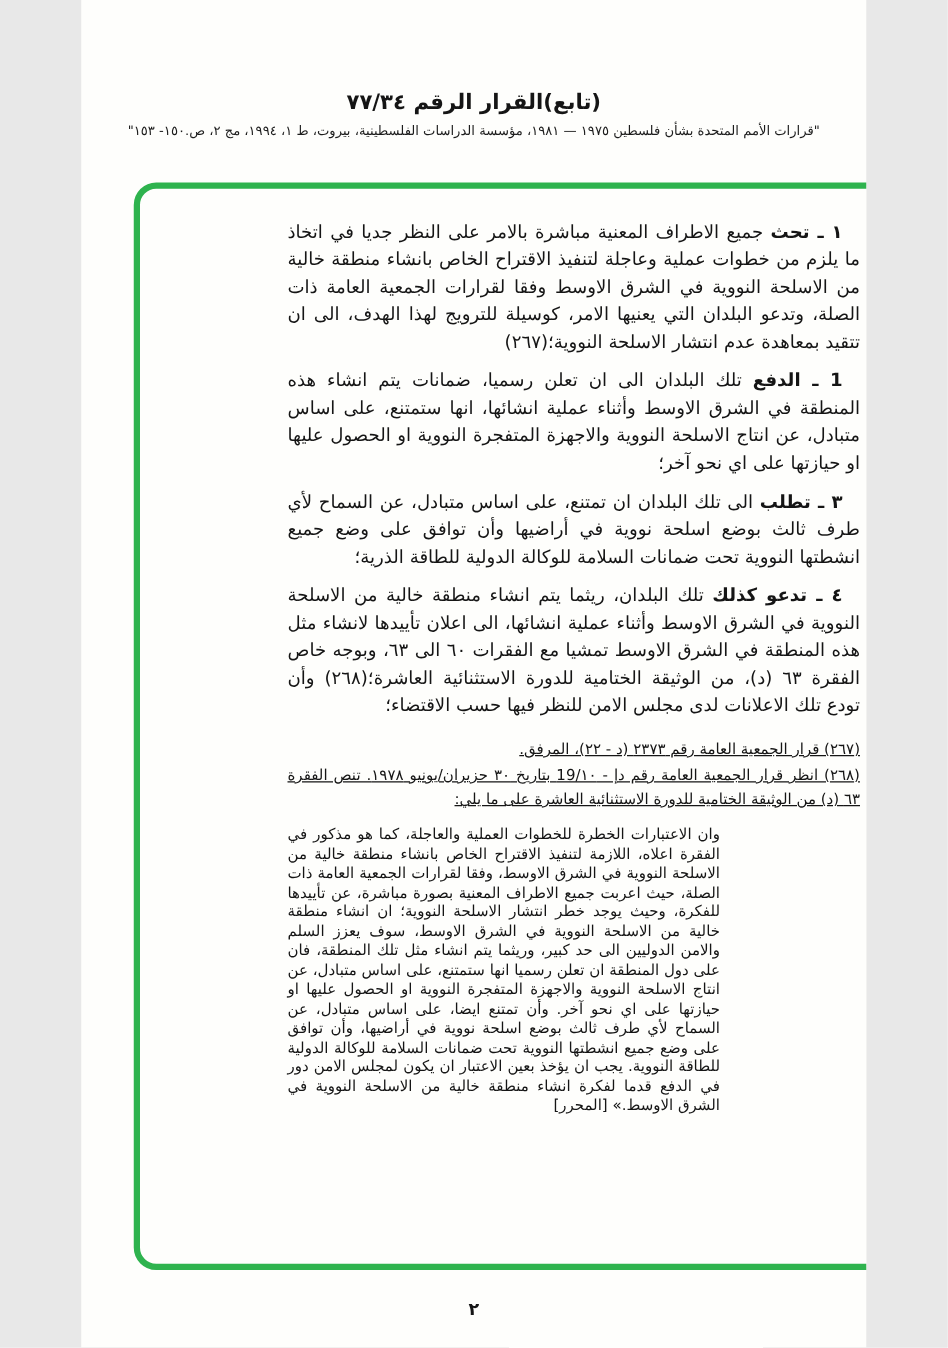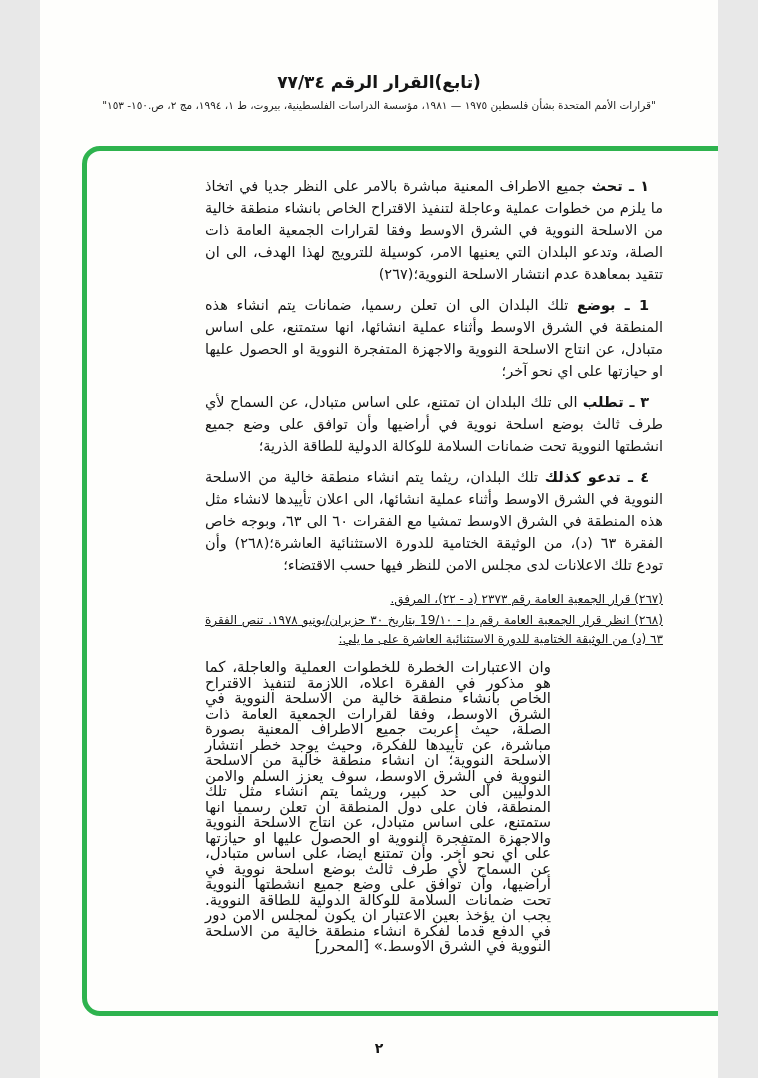--- a/index.html
+++ b/index.html
@@ -1,20 +1,20 @@
 <!DOCTYPE html>
 <html dir="rtl" lang="ar"><head>
 <meta charset="utf-8">
 <style>
   * { margin:0; padding:0; box-sizing:border-box; }
   html, body { background:#e8e8e8; }
   body { display:flex; justify-content:center; }
   .page {
     position:relative;
-    width:678px; height:1078px;
+    width:628px; height:1078px;
     background:#fefefc;
     font-family:"DejaVu Sans", sans-serif;
     direction:rtl;
     color:#151515;
     overflow:hidden;
   }
   .doc-header { text-align:center; padding-top:72px; }
   .doc-title {
     font-size:17px; font-weight:bold; letter-spacing:.3px;
   }
@@ -47,21 +47,21 @@
     font-size:12px;
     line-height:19px;
     text-align:justify;
     margin-bottom:2px;
   }
   .quote {
     margin-top:9px;
     margin-left:0;
     margin-right:0;
     padding-left:0;
-    font-size:15px;
+    font-size:12px;
     line-height:15.5px;
     text-align:justify;
     width:346px;
     margin-right:auto;  
     margin-left:0;
   }
   .quote-wrap { display:flex; justify-content:flex-start; }
   
   .pagenum {
     position:absolute;
@@ -78,21 +78,21 @@
   <div class="doc-header">
     <div class="doc-title">(تابع)القرار الرقم ٧٧/٣٤</div>
     <div class="doc-citation">"قرارات الأمم المتحدة بشأن فلسطين ١٩٧٥ — ١٩٨١، مؤسسة الدراسات الفلسطينية، بيروت، ط ١، ١٩٩٤، مج ٢، ص.١٥٠- ١٥٣"</div>
   </div>
 
   <div class="frame">
     <div class="content">
 
       <p class="para"><span class="pnum">١ ـ </span><span class="lead">تحث</span><span> جميع الاطراف المعنية مباشرة بالامر على النظر جديا في اتخاذ ما يلزم من خطوات عملية وعاجلة لتنفيذ الاقتراح الخاص بانشاء منطقة خالية من الاسلحة النووية في الشرق الاوسط وفقا لقرارات الجمعية العامة ذات الصلة، وتدعو البلدان التي يعنيها الامر، كوسيلة للترويج لهذا الهدف، الى ان تتقيد بمعاهدة عدم انتشار الاسلحة النووية؛(٢٦٧)</span></p>
 
-      <p class="para"><span class="pnum">1 ـ </span><span class="lead">بوضع</span><span> تلك البلدان الى ان تعلن رسميا، ضمانات يتم انشاء هذه المنطقة في الشرق الاوسط وأثناء عملية انشائها، انها ستمتنع، على اساس متبادل، عن انتاج الاسلحة النووية والاجهزة المتفجرة النووية او الحصول عليها او حيازتها على اي نحو آخر؛</span></p>
+      <p class="para"><span class="pnum">1 ـ </span><span class="lead">الدفع</span><span> تلك البلدان الى ان تعلن رسميا، ضمانات يتم انشاء هذه المنطقة في الشرق الاوسط وأثناء عملية انشائها، انها ستمتنع، على اساس متبادل، عن انتاج الاسلحة النووية والاجهزة المتفجرة النووية او الحصول عليها او حيازتها على اي نحو آخر؛</span></p>
 
       <p class="para"><span class="pnum">٣ ـ </span><span class="lead">تطلب</span><span> الى تلك البلدان ان تمتنع، على اساس متبادل، عن السماح لأي طرف ثالث بوضع اسلحة نووية في أراضيها وأن توافق على وضع جميع انشطتها النووية تحت ضمانات السلامة للوكالة الدولية للطاقة الذرية؛</span></p>
 
       <p class="para"><span class="pnum">٤ ـ </span><span class="lead">تدعو كذلك</span><span> تلك البلدان، ريثما يتم انشاء منطقة خالية من الاسلحة النووية في الشرق الاوسط وأثناء عملية انشائها، الى اعلان تأييدها لانشاء مثل هذه المنطقة في الشرق الاوسط تمشيا مع الفقرات ٦٠ الى ٦٣، وبوجه خاص الفقرة ٦٣ (د)، من الوثيقة الختامية للدورة الاستثنائية العاشرة؛(٢٦٨) وأن تودع تلك الاعلانات لدى مجلس الامن للنظر فيها حسب الاقتضاء؛</span></p>
 
       <div class="footnotes">
         <p class="fn">(٢٦٧) قرار الجمعية العامة رقم ٢٣٧٣ (د - ٢٢)، المرفق.</p>
         <p class="fn">(٢٦٨) انظر قرار الجمعية العامة رقم دإ - 19/١٠ بتاريخ ٣٠ حزيران/يونيو ١٩٧٨. تنص الفقرة ٦٣ (د) من الوثيقة الختامية للدورة الاستثنائية العاشرة على ما يلي:</p>
       </div>
 

